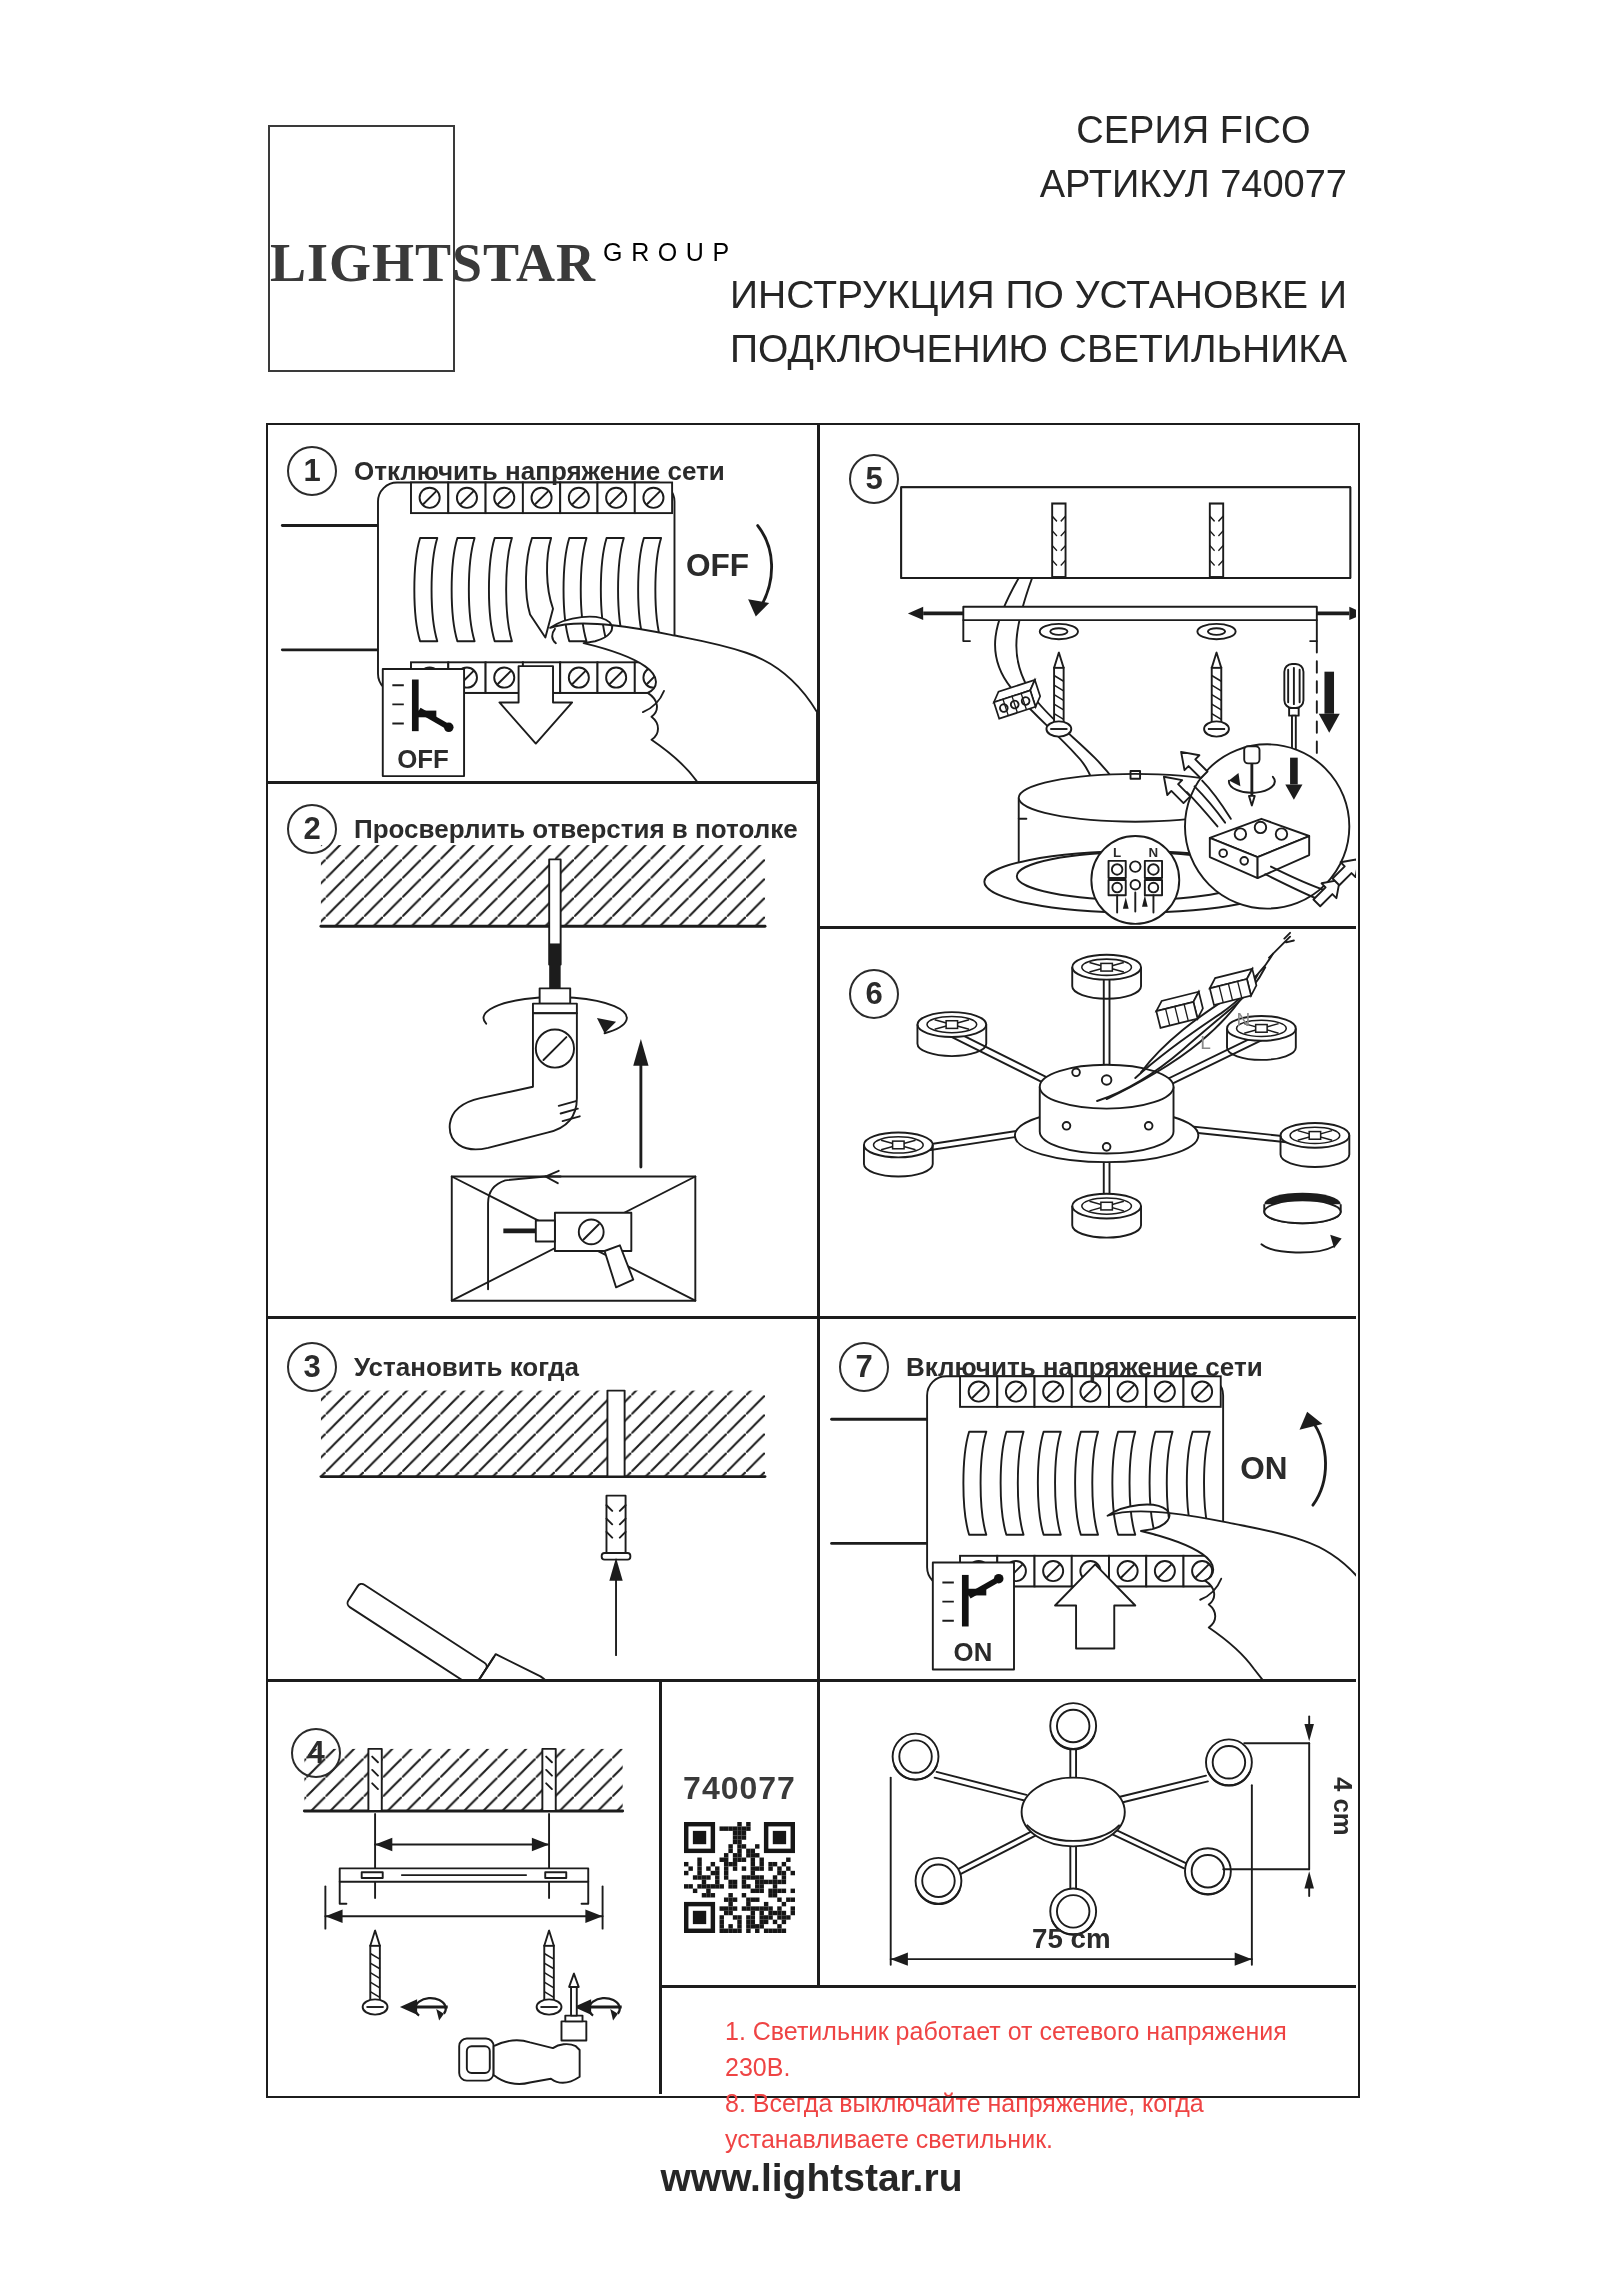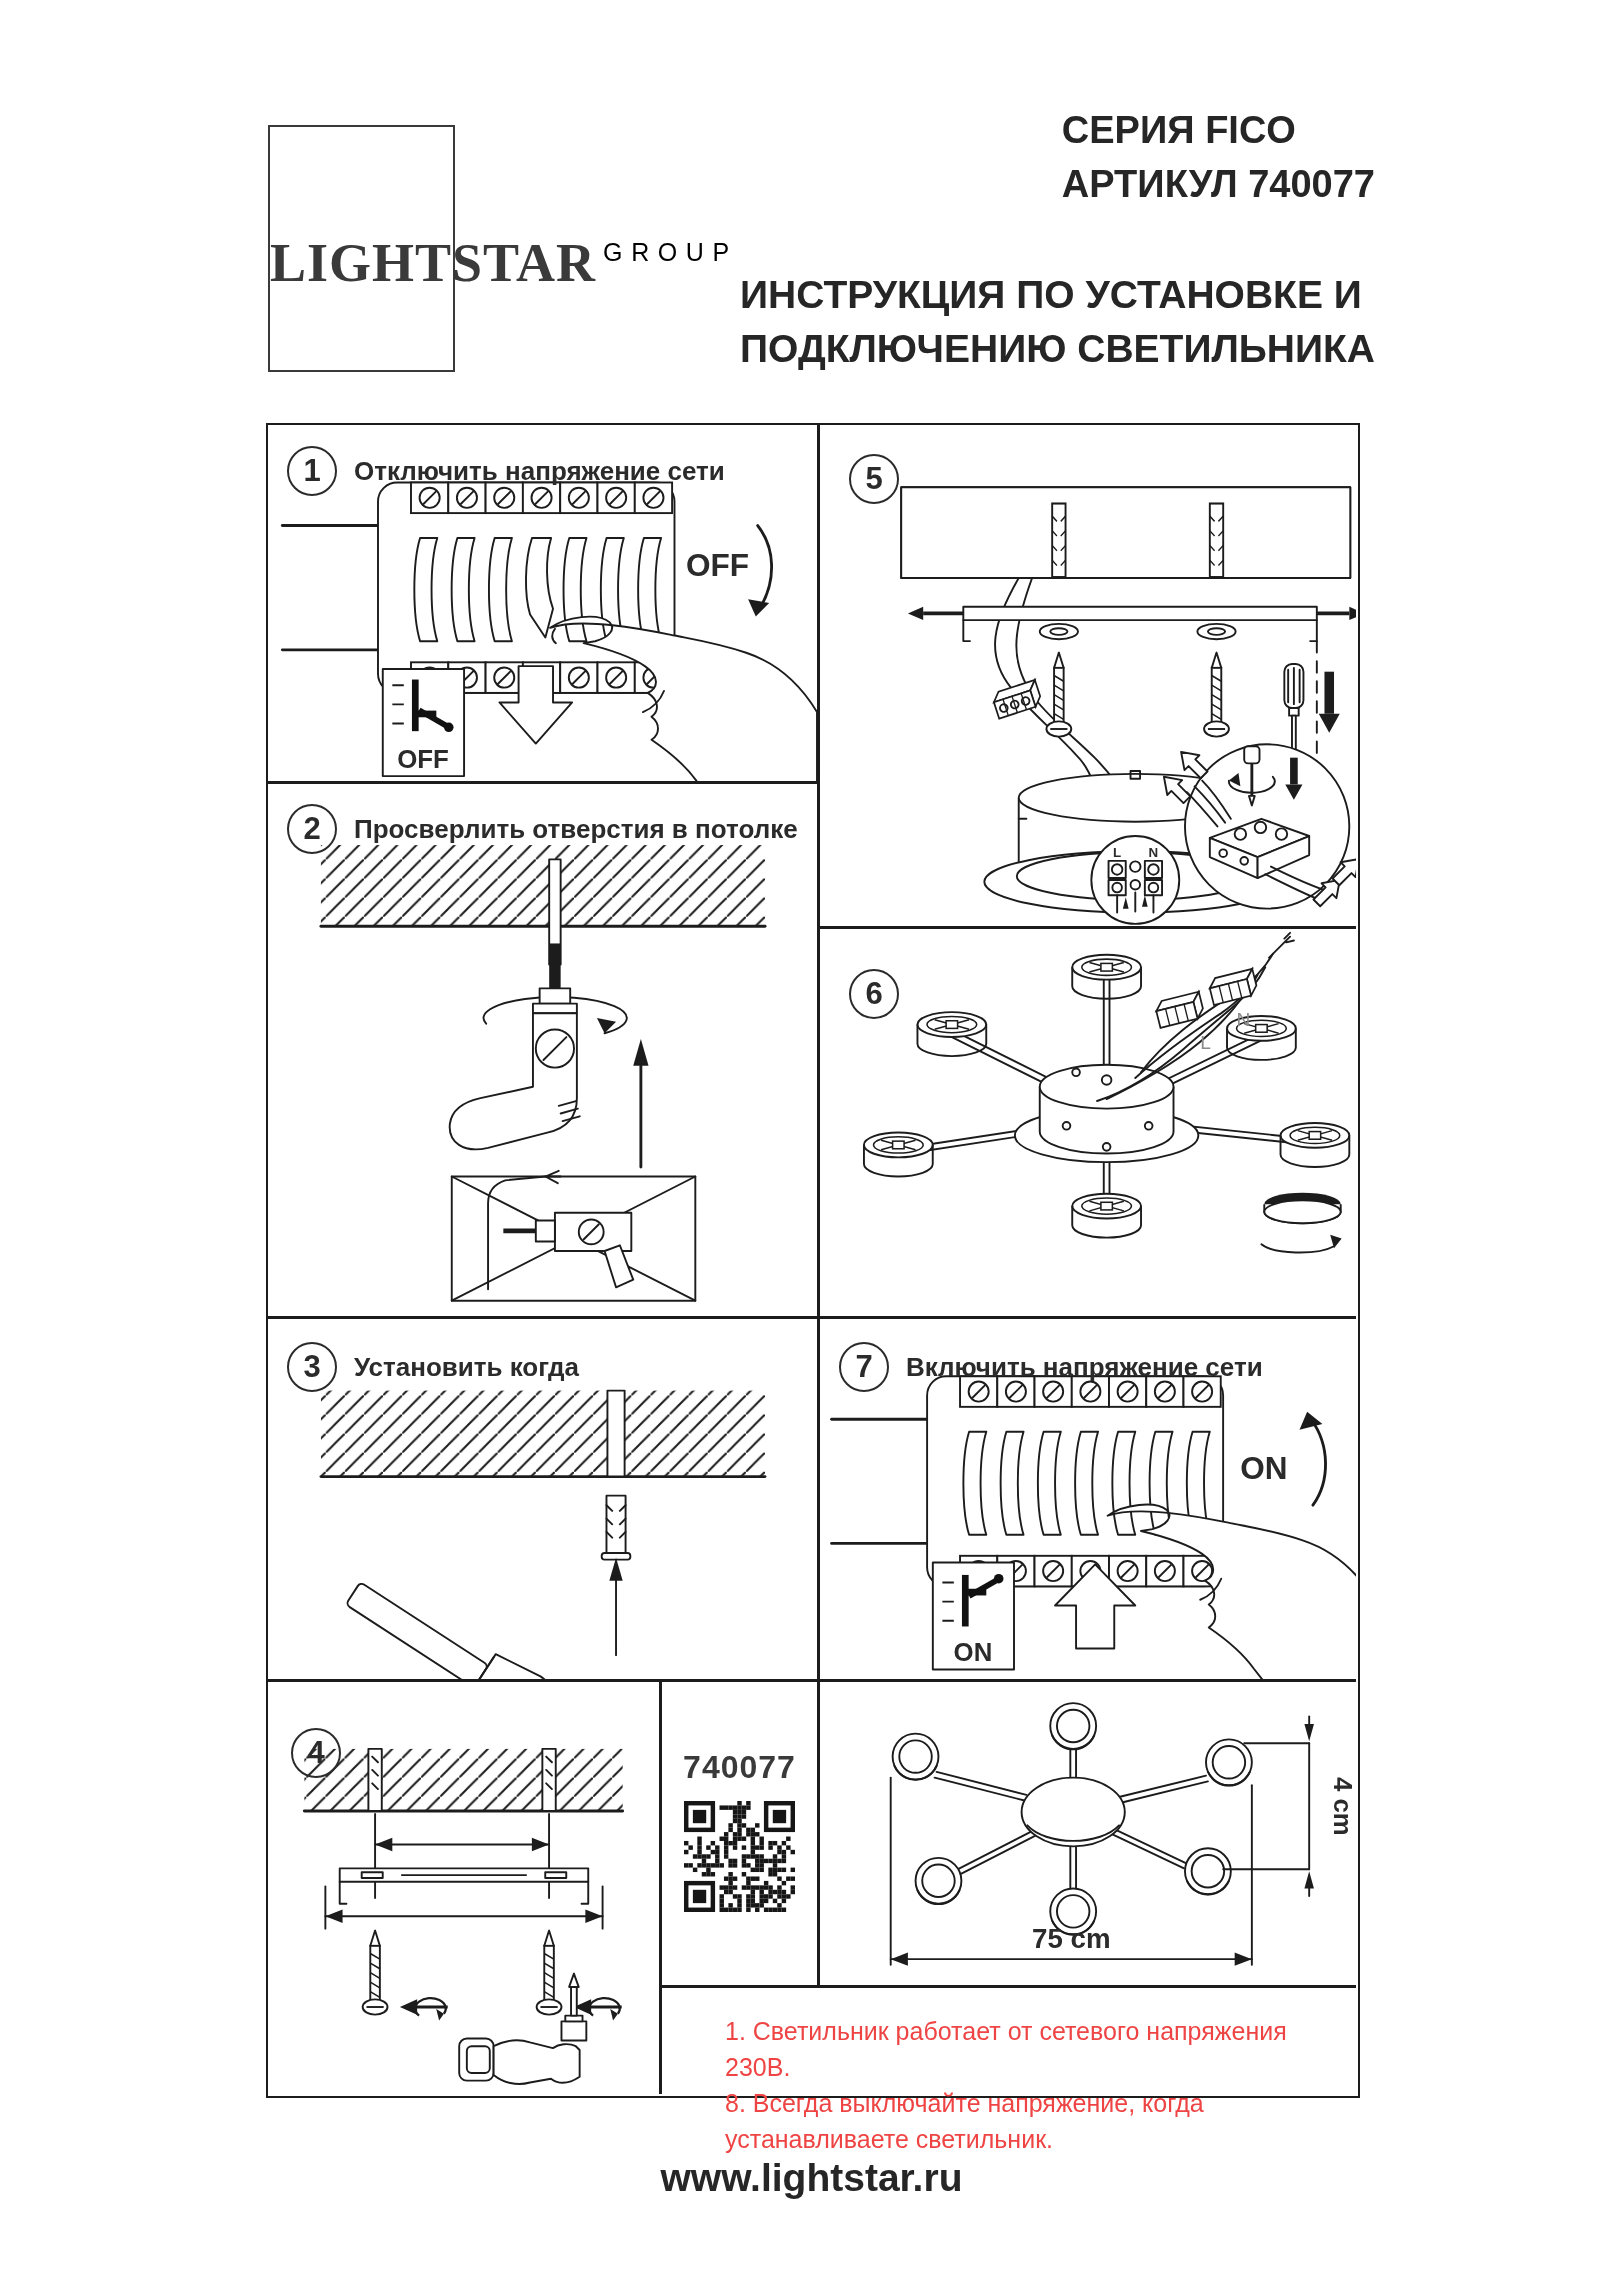--- a/index.html
+++ b/index.html
@@ -4,40 +4,40 @@
 <style>
   html,body{margin:0;padding:0;background:#fff;}
   #page{position:relative;width:1623px;height:2295px;background:#fff;overflow:hidden;
         font-family:"Liberation Sans",sans-serif;color:#2b2b2b;}
   
   #logo{position:absolute;left:268px;top:125px;width:187px;height:247px;border:2.9px solid #3a3a3a;
         display:flex;flex-direction:row;align-items:center;box-sizing:border-box;}
   .logo-word{font-family:"Liberation Serif",serif;font-weight:bold;color:#3a3a3a;font-size:54px;line-height:48px;letter-spacing:1px;margin-top:28px;}
   .logo-word.first{margin-top:29px;}
   .logo-group{font-family:"Liberation Sans",sans-serif;color:#000000;font-size:25px;letter-spacing:8.6px;margin-top:7.6px;margin-left:7px;}
-  .hdr-block{position:absolute;right:248px;text-align:left;font-weight:bold;color:#262626;}
+  .hdr-block{position:absolute;right:276px;text-align:center;font-weight:normal;color:#262626;}
   #hdr1{top:103px;font-size:38px;line-height:54px;}
   #hdr2{top:268px;font-size:39px;line-height:54px;}
   
   #grid{position:absolute;left:266px;top:423px;width:1094px;height:1675px;border:2.9px solid #1c1c1c;box-sizing:border-box;}
   .dv{position:absolute;background:#1c1c1c;}
   .panel{position:absolute;}
   .step-h{position:absolute;display:flex;align-items:center;gap:17px;}
   .num{width:50px;height:50px;border:2.9px solid #2b2b2b;border-radius:50%;display:flex;align-items:center;
        justify-content:center;font-size:31px;font-weight:bold;color:#2b2b2b;flex:0 0 auto;box-sizing:border-box;}
   .stlabel{font-size:26px;font-weight:bold;color:#2b2b2b;white-space:nowrap;}
   .dsvg{position:absolute;left:0;top:0;}
   
   .s{stroke:#1c1c1c;stroke-width:2;fill:none;stroke-linecap:round;stroke-linejoin:round;}
   .s3{stroke:#1c1c1c;stroke-width:3;fill:none;stroke-linecap:round;stroke-linejoin:round;}
   .sw{fill:#ffffff;stroke:#1c1c1c;stroke-width:2;stroke-linejoin:round;}
   .sb{fill:#1c1c1c;stroke:none;}
   .svgt{font-family:"Liberation Sans",sans-serif;font-weight:bold;fill:#2b2b2b;}
   
-  #qr-article{margin-top:67px;text-align:center;font-size:32px;font-weight:600;color:#3a3a3a;letter-spacing:1px;}
+  #qr-article{margin-top:88px;text-align:center;font-size:32px;font-weight:600;color:#3a3a3a;letter-spacing:1px;}
   #qr-box{width:111px;height:111px;margin:15.3px auto 0 auto;}
   #notes{padding:25px 19px 0 63px;font-size:25px;line-height:36px;color:#ef4444;}
   #footer{position:absolute;left:0;top:2156px;width:100%;text-align:center;font-size:39px;font-weight:bold;color:#262626;}
 </style>
 </head>
 <body>
 
 <svg width="0" height="0" style="position:absolute" aria-hidden="true">
   <defs>
     <pattern id="hatch" width="20" height="20" patternUnits="userSpaceOnUse">

